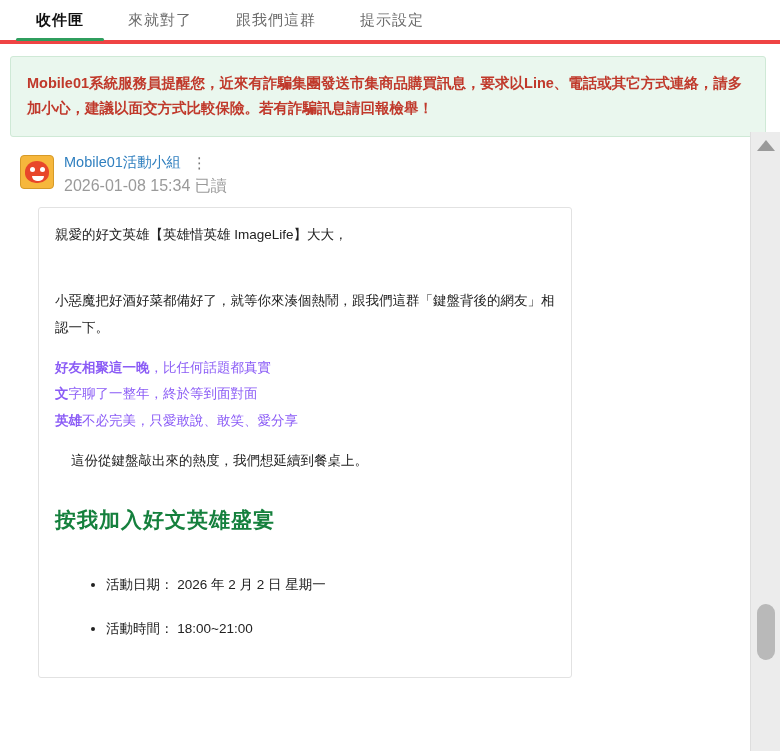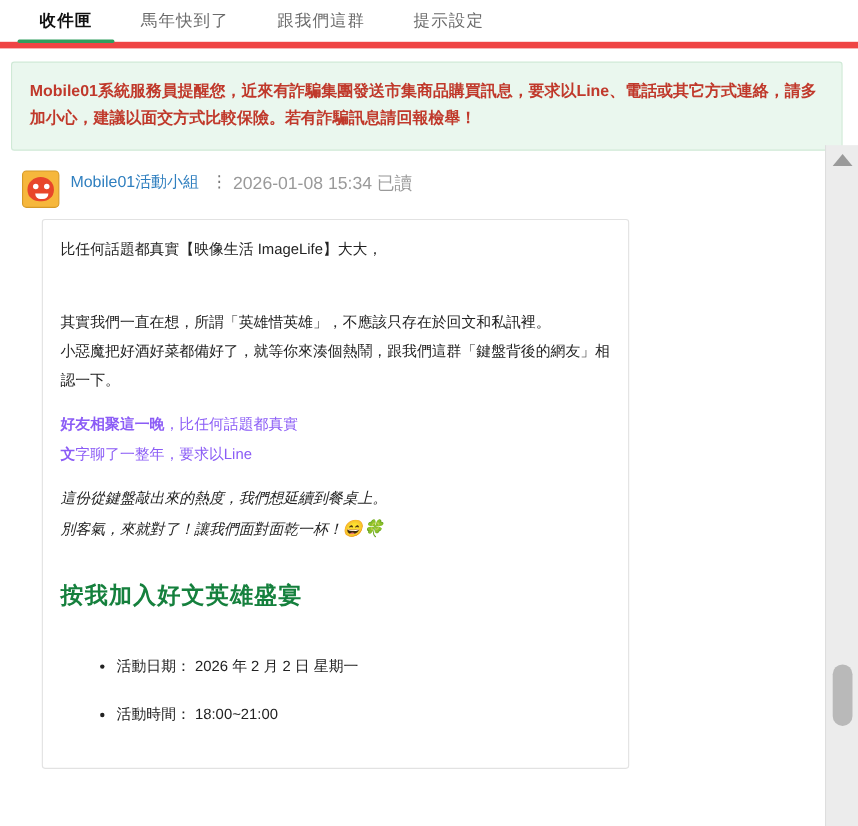--- a/index.html
+++ b/index.html
@@ -14,21 +14,21 @@
     position: relative;
     width: 780px; height: 751px;
     background: #ffffff;
   }
 
   
   .tabbar {
     display: flex;
     align-items: stretch;
     height: 44px;
-    border-bottom: 6px solid #ef4444;
+    border-bottom: 4px solid #ef4444;
     background: #ffffff;
     padding-left: 14px;
   }
   .tab {
     display: flex;
     align-items: center;
     justify-content: center;
     padding: 0 22px;
     font-size: 15px;
     color: #6b6b6b;
@@ -97,21 +97,21 @@
   }
   .avatar .eye.l { left: 9px; }
   .avatar .eye.r { left: 19px; }
   .avatar .mouth {
     position: absolute;
     left: 11px; top: 20px;
     width: 12px; height: 5px;
     background: #ffffff;
     border-radius: 0 0 8px 8px;
   }
-  .msg-meta { display: flex; flex-direction: row; }
+  .msg-meta { display: flex; flex-direction: column; }
   .author-row { display: flex; align-items: center; gap: 6px; }
   .author {
     color: #2f7fbf;
     font-size: 14.5px;
   }
   .kebab {
     color: #777;
     font-size: 15px;
     line-height: 1;
     padding: 0 5px;
@@ -192,21 +192,21 @@
 </head>
 <body>
 
 <div id="app">
 
   <div class="tabbar">
     <div class="tab active">
       <span>收件匣</span>
     </div>
     <div class="tab">
-      <span>馬年快到了</span>
+      <span>來就對了</span>
     </div>
     <div class="tab">
       <span>跟我們這群</span>
     </div>
     <div class="tab">
       <span>提示設定</span>
     </div>
   </div>
 
   <div class="notice">
@@ -224,43 +224,42 @@
       <div class="msg-meta">
         <div class="author-row">
           <span class="author">Mobile01活動小組</span>
           <span class="kebab">⋮</span>
         </div>
         <div class="timestamp">2026-01-08 15:34 已讀</div>
       </div>
     </div>
 
     <div class="card">
-      <p class="tight">比任何話題都真實【映像生活 ImageLife】大大，</p>
+      <p class="tight">親愛的好文英雄【英雄惜英雄 ImageLife】大大，</p>
       <p style="margin:0 0 14px 0;">&nbsp;</p>
 
 
       <div style="margin:0 0 14px 0;">
-        <div>其實我們一直在想，所謂「英雄惜英雄」，不應該只存在於回文和私訊裡。</div>
         <div>小惡魔把好酒好菜都備好了，就等你來湊個熱鬧，跟我們這群「鍵盤背後的網友」相認一下。</div>
       </div>
 
       <div class="blue-block">
         <div>
           <b>好友相聚這一晚</b><span>，比任何話題都真實</span>
         </div>
         <div>
-          <b>文</b><span>字聊了一整年，要求以Line</span>
-        </div>
-      </div>
-
-      <div style="margin:0 0 6px 0;font-style:italic;">
+          <b>文</b><span>字聊了一整年，終於等到面對面</span>
+        </div>
+        <div>
+          <b>英雄</b><span>不必完美，只愛敢說、敢笑、愛分享</span>
+        </div>
+      </div>
+
+      <div style="margin:0 0 6px 16px;">
         <div>這份從鍵盤敲出來的熱度，我們想延續到餐桌上。</div>
-        <div>
-          <span>別客氣，來就對了！讓我們面對面乾一杯！</span><span class="emoji">😄🍀</span>
-        </div>
       </div>
 
       <div class="headline">按我加入好文英雄盛宴</div>
 
       <ul class="info">
         <li>活動日期： 2026 年 2 月 2 日 星期一</li>
         <li>活動時間： 18:00~21:00</li>
 
       </ul>
     </div>

